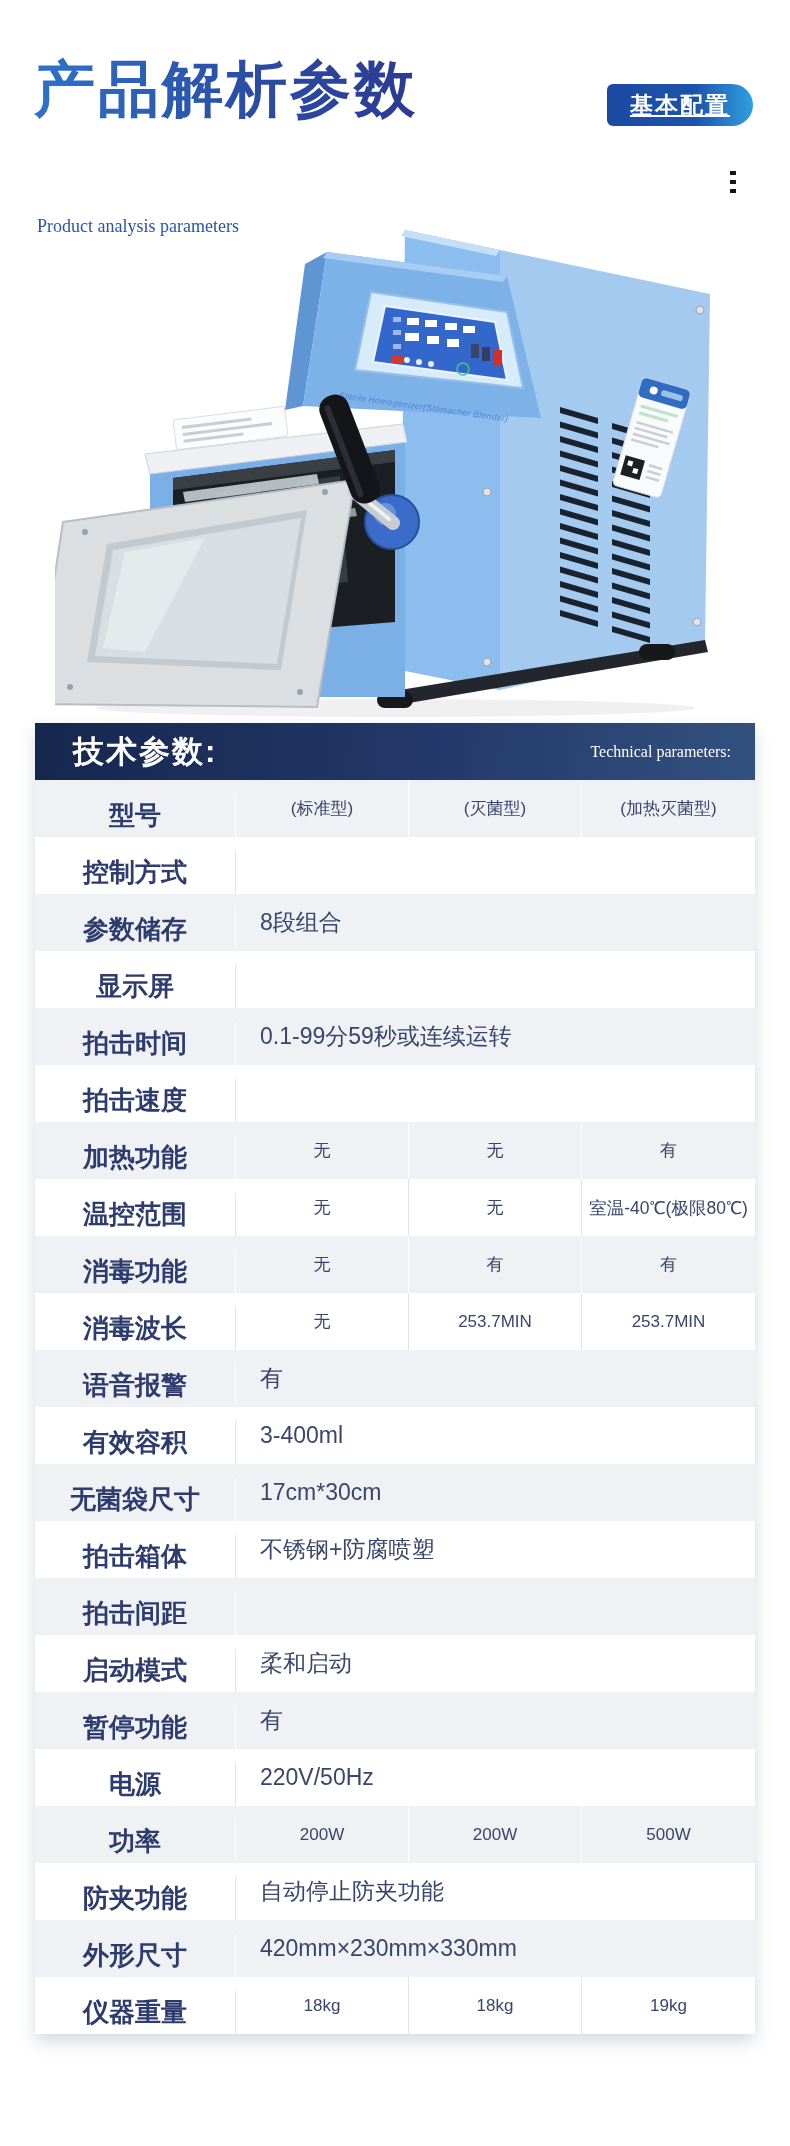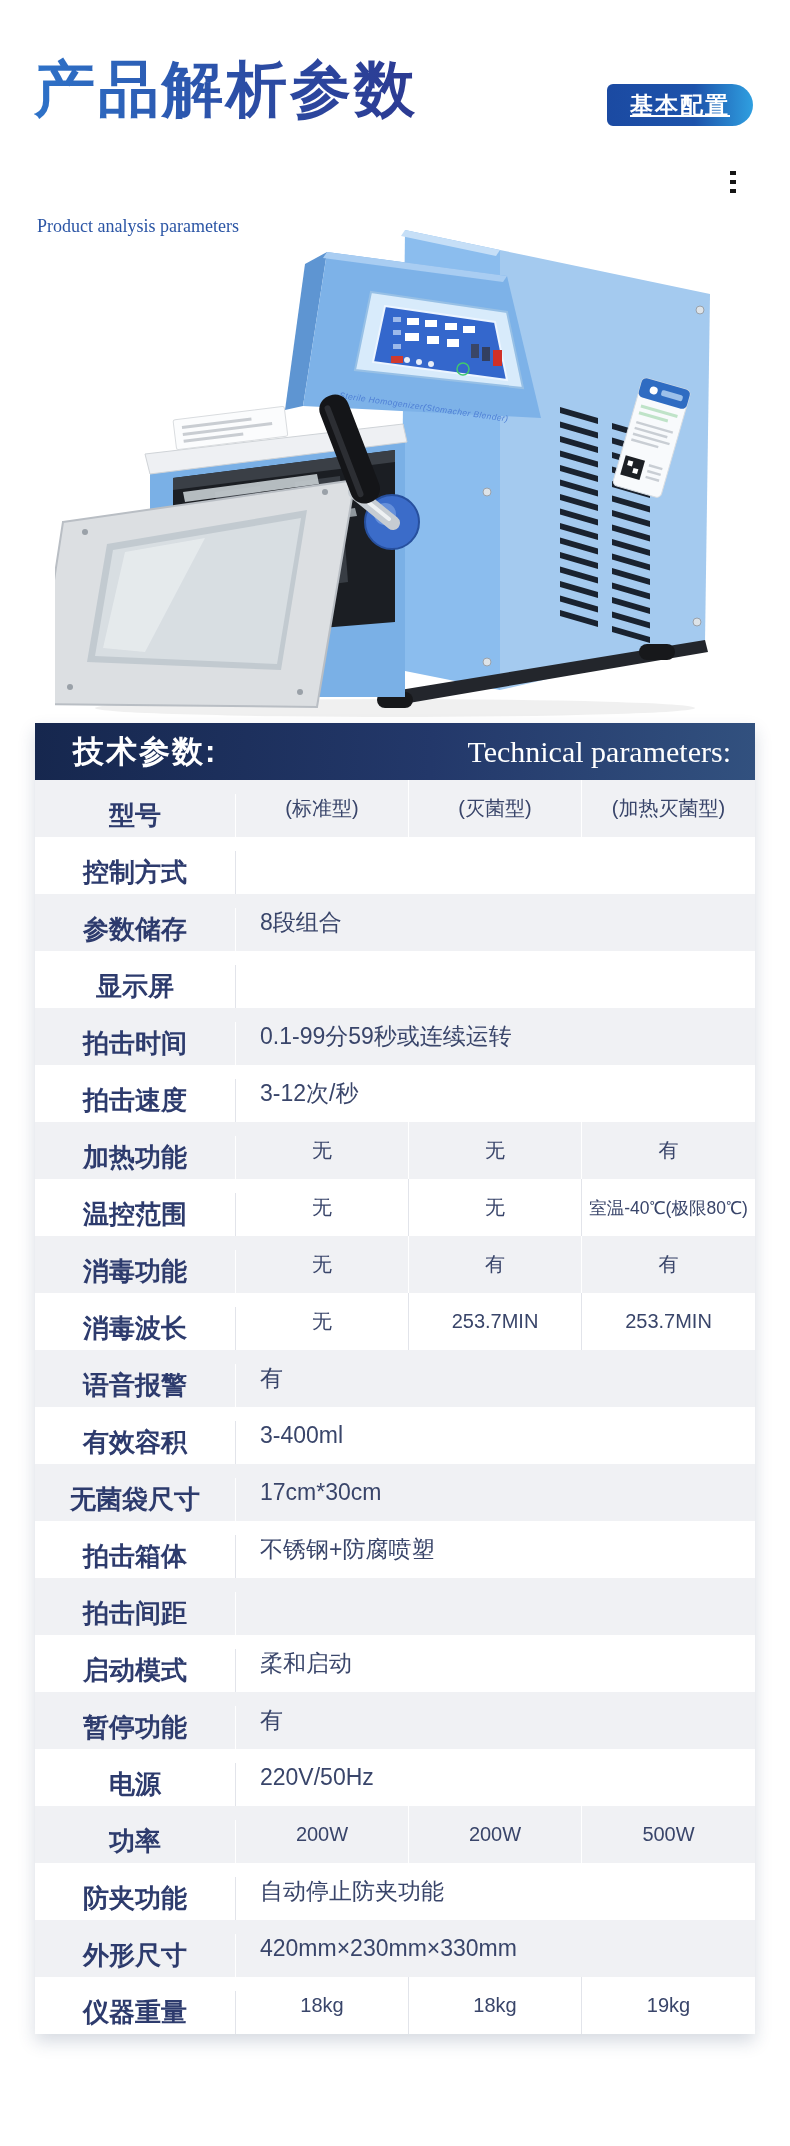--- a/index.html
+++ b/index.html
@@ -34,30 +34,30 @@
   .spec-table{
     position:absolute;left:35px;top:723px;width:720px;
     box-shadow:0 8px 16px rgba(35,55,95,.18);
   }
   .thead{
     height:57px;display:flex;justify-content:space-between;align-items:center;
     background:linear-gradient(93deg,#16274e 0%,#23386a 55%,#32517f 100%);
     padding:0 24px 0 38px;box-sizing:border-box;gap:16px;
   }
   .thead-cn{color:#fff;font-size:31px;font-weight:700;letter-spacing:2px;}
-  .thead-en{color:#fff;font-family:"Liberation Serif",serif;font-size:30px;margin-left:40px;}
+  .thead-en{color:#fff;font-family:"Liberation Serif",serif;font-size:16px;margin-left:40px;}
   .trow{display:flex;height:57px;background:#ffffff;}
   .trow.gray{background:#f0f1f4;}
   .cell{display:flex;align-items:center;justify-content:center;box-sizing:border-box;}
   .label-cell{
     width:201px;font-size:26px;font-weight:700;color:#2d3b6d;
     border-right:1px solid #e2e4ea;flex-shrink:0;margin-top:14px;
   }
   .value-cell{
-    width:173px;font-size:20px;color:#39456a;border-right:1px solid #e2e4ea;flex-shrink:0;
+    width:173px;font-size:17px;color:#39456a;border-right:1px solid #e2e4ea;flex-shrink:0;
   }
   .value-cell:last-child{border-right:none;}
   .value-cell.small{font-size:17.5px;}
   .span-cell{
     flex:1;justify-content:flex-start;padding-left:24px;
     font-size:23px;color:#39456a;
   }
   .trow.gray .cell{border-right-color:#ffffff;}
 </style>
 </head>
@@ -236,21 +236,20 @@
       </div>
       <div class="trow">
         <div class="cell label-cell">显示屏</div>
       </div>
       <div class="trow gray">
         <div class="cell label-cell">拍击时间</div>
         <div class="cell span-cell">0.1-99分59秒或连续运转</div>
       </div>
       <div class="trow">
         <div class="cell label-cell">拍击速度</div>
-        <div class="cell span-cell">3-12次/秒</div>
       </div>
       <div class="trow gray">
         <div class="cell label-cell">加热功能</div>
         <div class="cell value-cell">无</div>
         <div class="cell value-cell">无</div>
         <div class="cell value-cell">有</div>
       </div>
       <div class="trow">
         <div class="cell label-cell">温控范围</div>
         <div class="cell value-cell">无</div>

